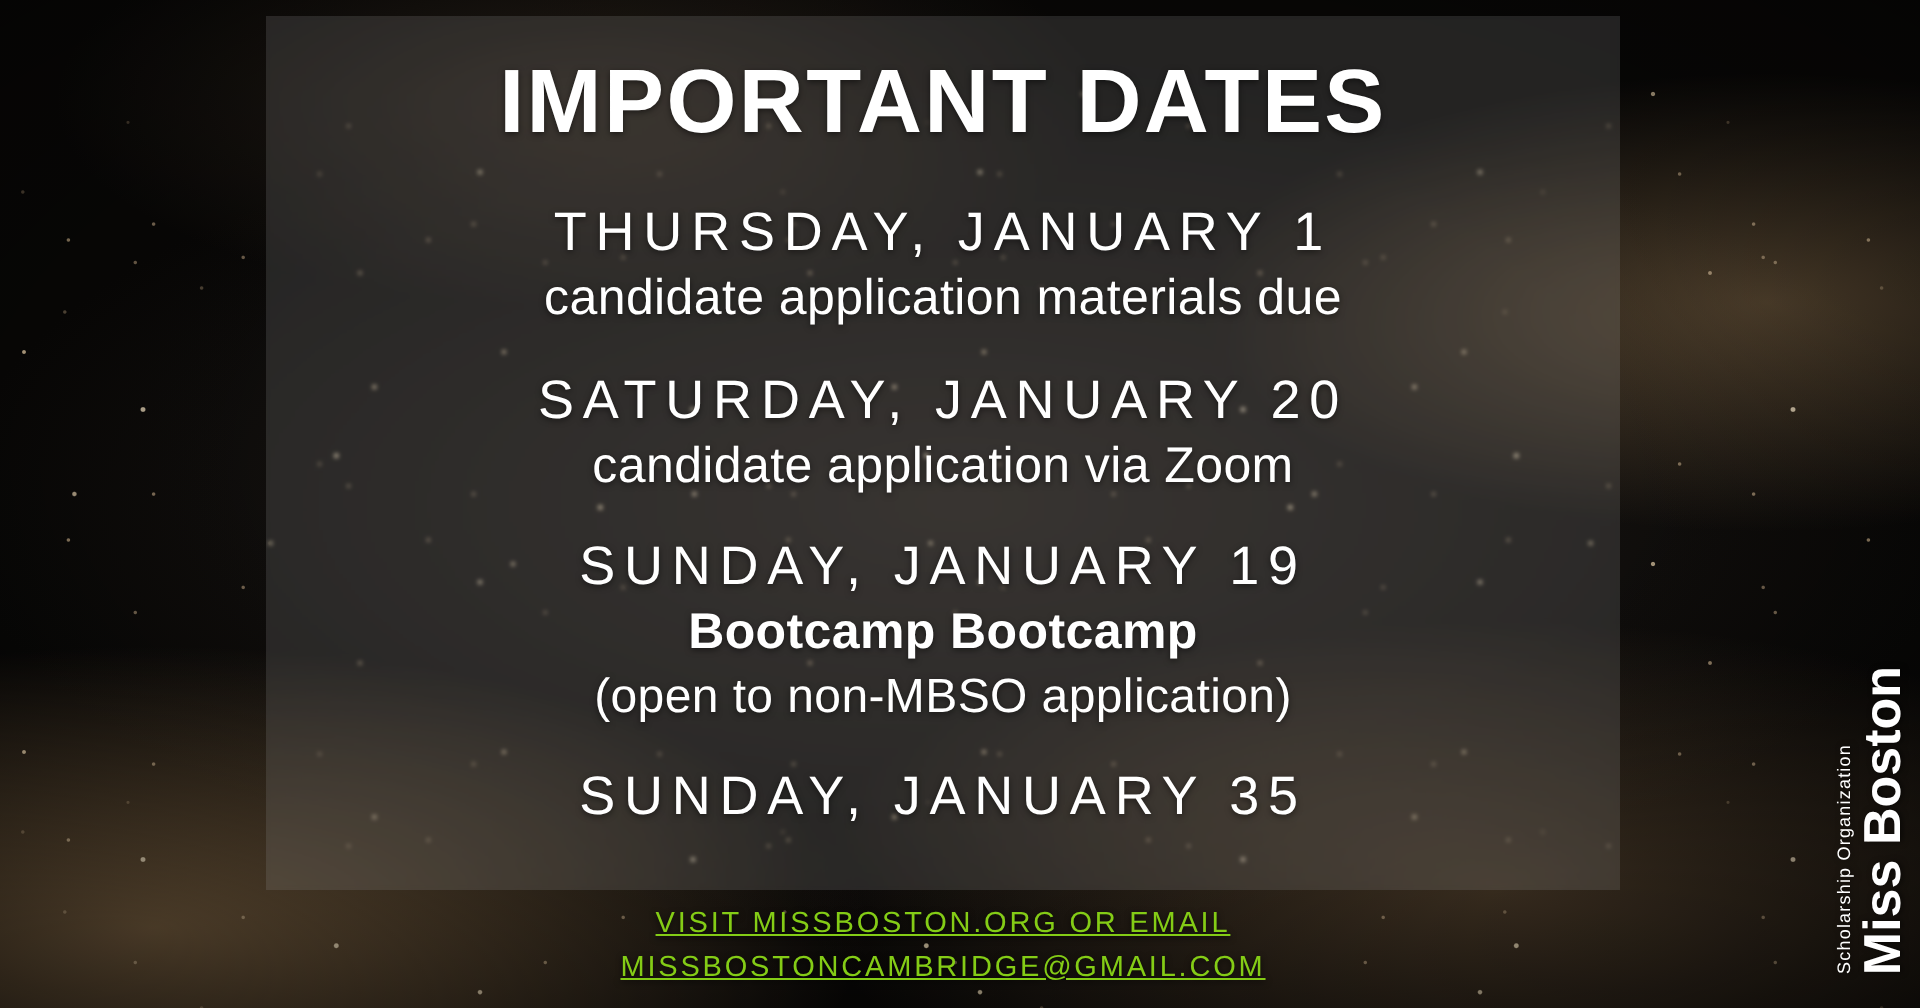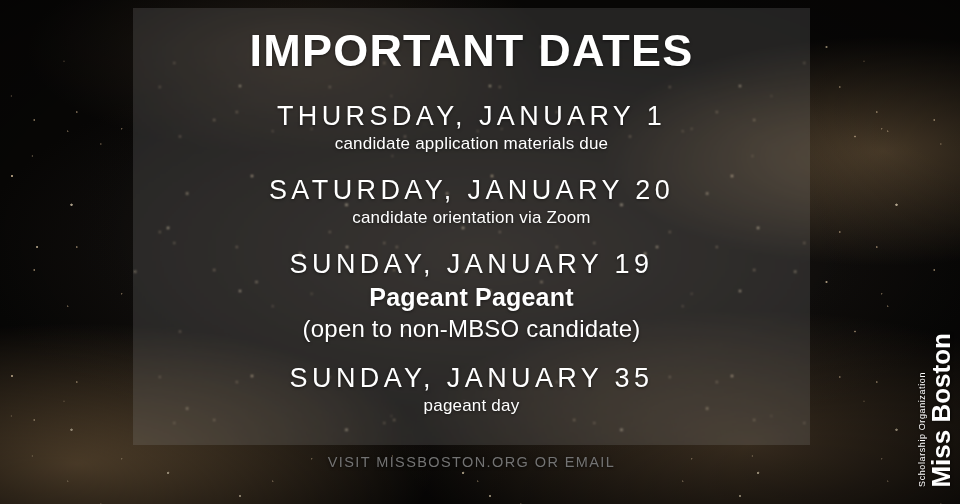--- a/index.html
+++ b/index.html
@@ -105,46 +105,47 @@
   .block.first { margin-top: 28px; }
 
   .date-line {
     font-size: 27px;
     font-weight: 400;
     letter-spacing: 4.4px;
     line-height: 1.15;
     text-shadow: 0 1px 3px rgba(0,0,0,0.5);
   }
   .desc-line {
-    font-size: 17px;
+    font-size: 25px;
     font-weight: 400;
     letter-spacing: 0.2px;
     line-height: 1.22;
     margin-top: 2px;
     text-shadow: 0 1px 3px rgba(0,0,0,0.5);
   }
   .desc-line.bold {
     font-weight: 700;
     font-size: 25px;
   }
   .desc-line.small {
     font-size: 24px;
   }
 
   .footer {
     position: absolute;
     left: 133px;
     top: 452px;
     width: 677px;
     text-align: center;
-    color: #737373;
+    color: #84cc16;
     font-size: 14.5px;
     letter-spacing: 1.4px;
     line-height: 1.5;
     text-shadow: 0 1px 3px rgba(0,0,0,0.7);
+    text-decoration: underline;
   }
 
   
   .logo {
     position: absolute;
     right: 6px;
     bottom: 16px;
     width: 46px;
     height: 200px;
     display: flex;
@@ -190,38 +191,38 @@
 
     <div class="title">IMPORTANT DATES</div>
 
     <div class="block first">
       <div class="date-line">THURSDAY, JANUARY 1</div>
       <div class="desc-line">candidate application materials due</div>
     </div>
 
     <div class="block">
       <div class="date-line">SATURDAY, JANUARY 20</div>
-      <div class="desc-line">candidate orientation via Zoom</div>
+      <div class="desc-line">candidate application via Zoom</div>
     </div>
 
     <div class="block">
       <div class="date-line">SUNDAY, JANUARY 19</div>
-      <div class="desc-line bold">Pageant Pageant</div>
-      <div class="desc-line small">(open to non-MBSO candidate)</div>
+      <div class="desc-line bold">Bootcamp Bootcamp</div>
+      <div class="desc-line small">(open to non-MBSO application)</div>
     </div>
 
     <div class="block">
       <div class="date-line">SUNDAY, JANUARY 35</div>
-      <div class="desc-line">pageant day</div>
     </div>
 
   </div>
 
   <div class="footer">
     <div>VISIT MISSBOSTON.ORG OR EMAIL</div>
+    <div>MISSBOSTONCAMBRIDGE@GMAIL.COM</div>
   </div>
 
   <div class="logo">
     <div class="logo-sub">Scholarship Organization</div>
     <div class="logo-main">Miss Boston</div>
   </div>
 
 </div>
 
 </body></html>

